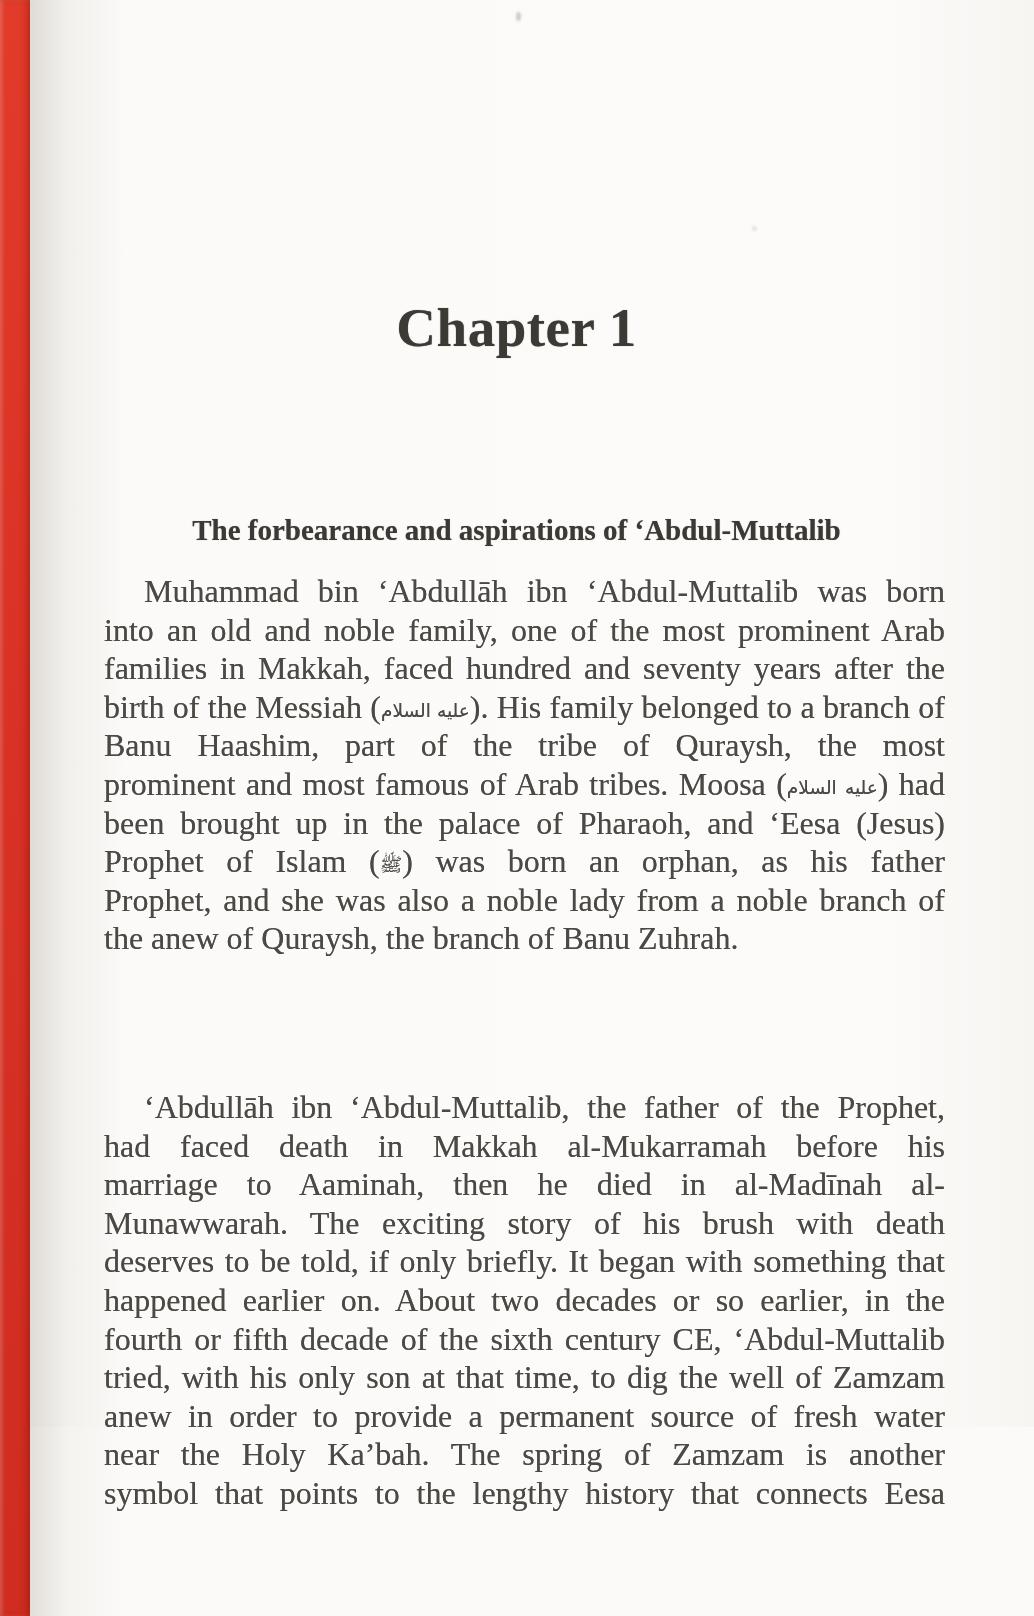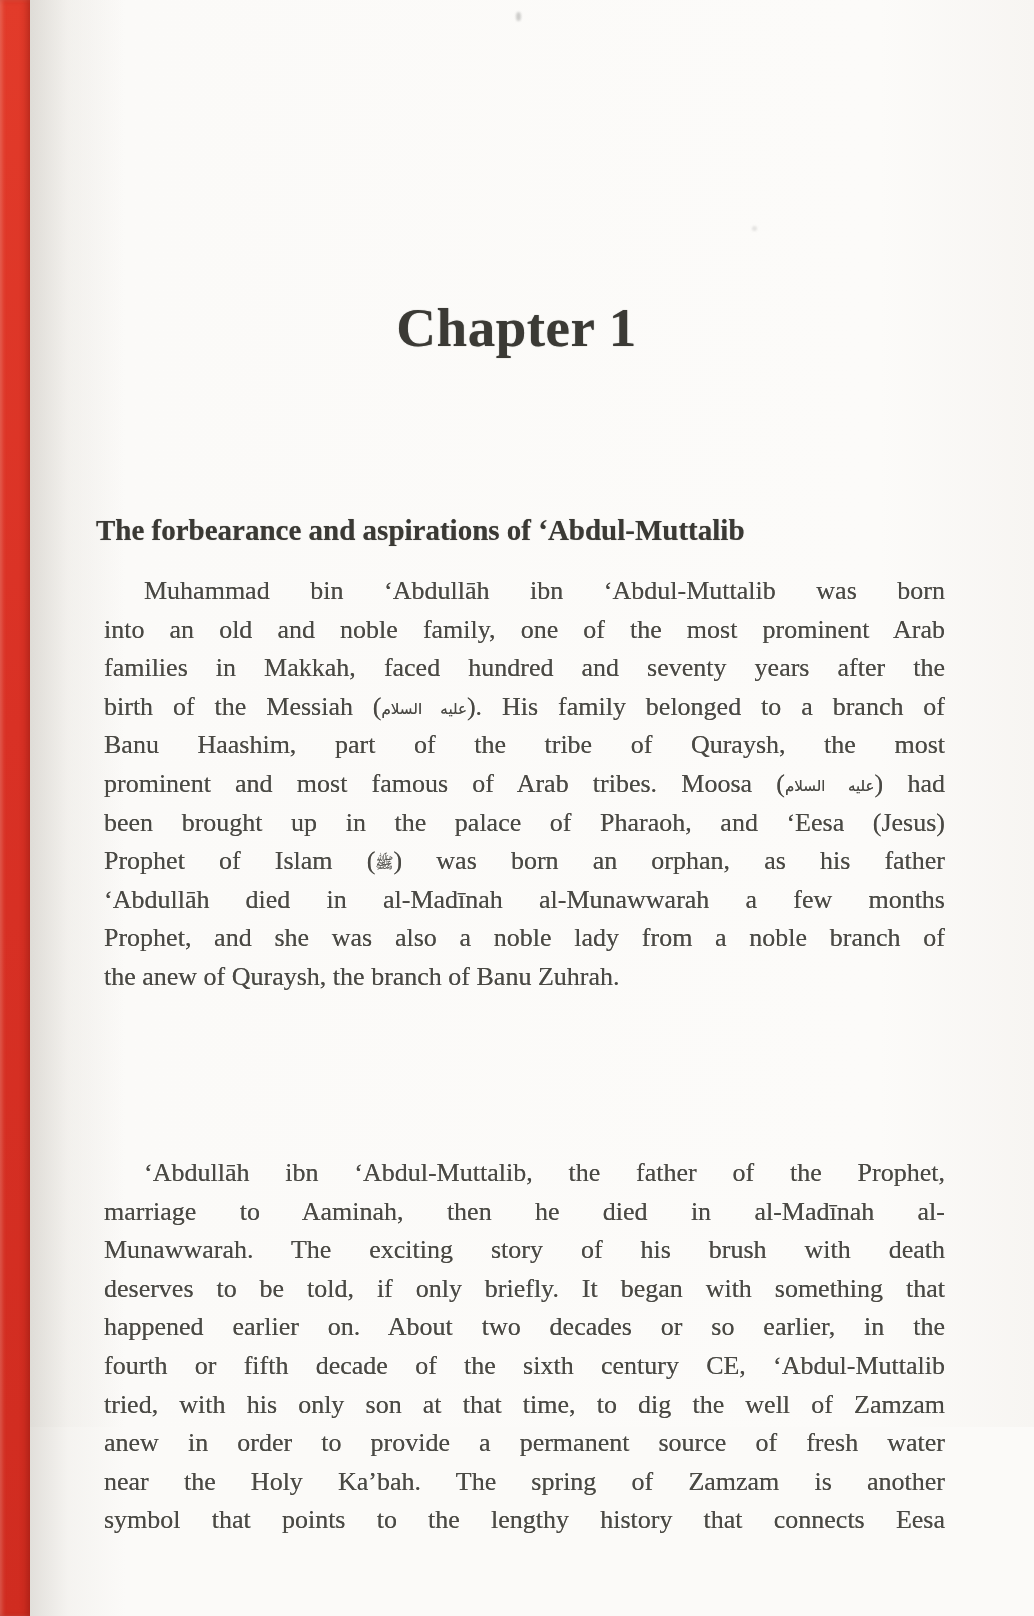--- a/index.html
+++ b/index.html
@@ -43,33 +43,34 @@
     width: 841px; margin: 0;
     text-align: center;
     font-size: 55px; font-weight: bold;
     letter-spacing: 0.5px;
     color: #3b3a35;
     text-shadow: 0 0 1px rgba(59,58,53,0.55);
   }
   .section-heading {
     position: absolute; left: 96px; top: 514px;
     width: 841px; margin: 0;
+    text-align: center;
     font-size: 29px; font-weight: bold;
     color: #3a3934;
     text-shadow: 0 0 0.8px rgba(58,57,52,0.6);
   }
   .para {
     position: absolute; left: 104px;
     width: 841px;
-    font-size: 26px;
+    font-size: 32px;
     color: #4a4944;
     text-shadow: 0 0 0.6px rgba(74,73,68,0.75);
   }
   .para1 { top: 572px; }
-  .para2 { top: 1154px; }
+  .para2 { top: 1088px; }
   .line {
     height: 38.6px; line-height: 38.6px;
     text-align: justify;
     text-align-last: justify;
     white-space: normal;
   }
   .line.indent { text-indent: 40px; }
   .line.last { text-align-last: left; }
   .ar {
     font-size: 0.58em;
@@ -93,27 +94,27 @@
 
   <div class="para para1">
     <div class="line indent">Muhammad bin ‘Abdullāh ibn ‘Abdul-Muttalib was born</div>
     <div class="line">into an old and noble family, one of the most prominent Arab</div>
     <div class="line">families in Makkah, faced hundred and seventy years after the</div>
     <div class="line">birth of the Messiah (<span class="ar">عليه السلام</span>). His family belonged to a branch of</div>
     <div class="line">Banu Haashim, part of the tribe of Quraysh, the most</div>
     <div class="line">prominent and most famous of Arab tribes. Moosa (<span class="ar">عليه السلام</span>) had</div>
     <div class="line">been brought up in the palace of Pharaoh, and ‘Eesa (Jesus)</div>
     <div class="line">Prophet of Islam (<span class="ar">ﷺ</span>) was born an orphan, as his father</div>
-    <div class="line">‘Abdullāh died in al-Madīnah al-Munawwarah a few months</div>
     <div class="line">Prophet, and she was also a noble lady from a noble branch of</div>
     <div class="line last">the anew of Quraysh, the branch of Banu Zuhrah.</div>
   </div>
 
   <div class="para para2">
     <div class="line indent">‘Abdullāh ibn ‘Abdul-Muttalib, the father of the Prophet,</div>
+    <div class="line">had faced death in Makkah al-Mukarramah before his</div>
     <div class="line">marriage to Aaminah, then he died in al-Madīnah al-</div>
     <div class="line">Munawwarah. The exciting story of his brush with death</div>
     <div class="line">deserves to be told, if only briefly. It began with something that</div>
     <div class="line">happened earlier on. About two decades or so earlier, in the</div>
     <div class="line">fourth or fifth decade of the sixth century CE, ‘Abdul-Muttalib</div>
     <div class="line">tried, with his only son at that time, to dig the well of Zamzam</div>
     <div class="line">anew in order to provide a permanent source of fresh water</div>
     <div class="line">near the Holy Ka’bah. The spring of Zamzam is another</div>
     <div class="line">symbol that points to the lengthy history that connects Eesa</div>
   </div>

